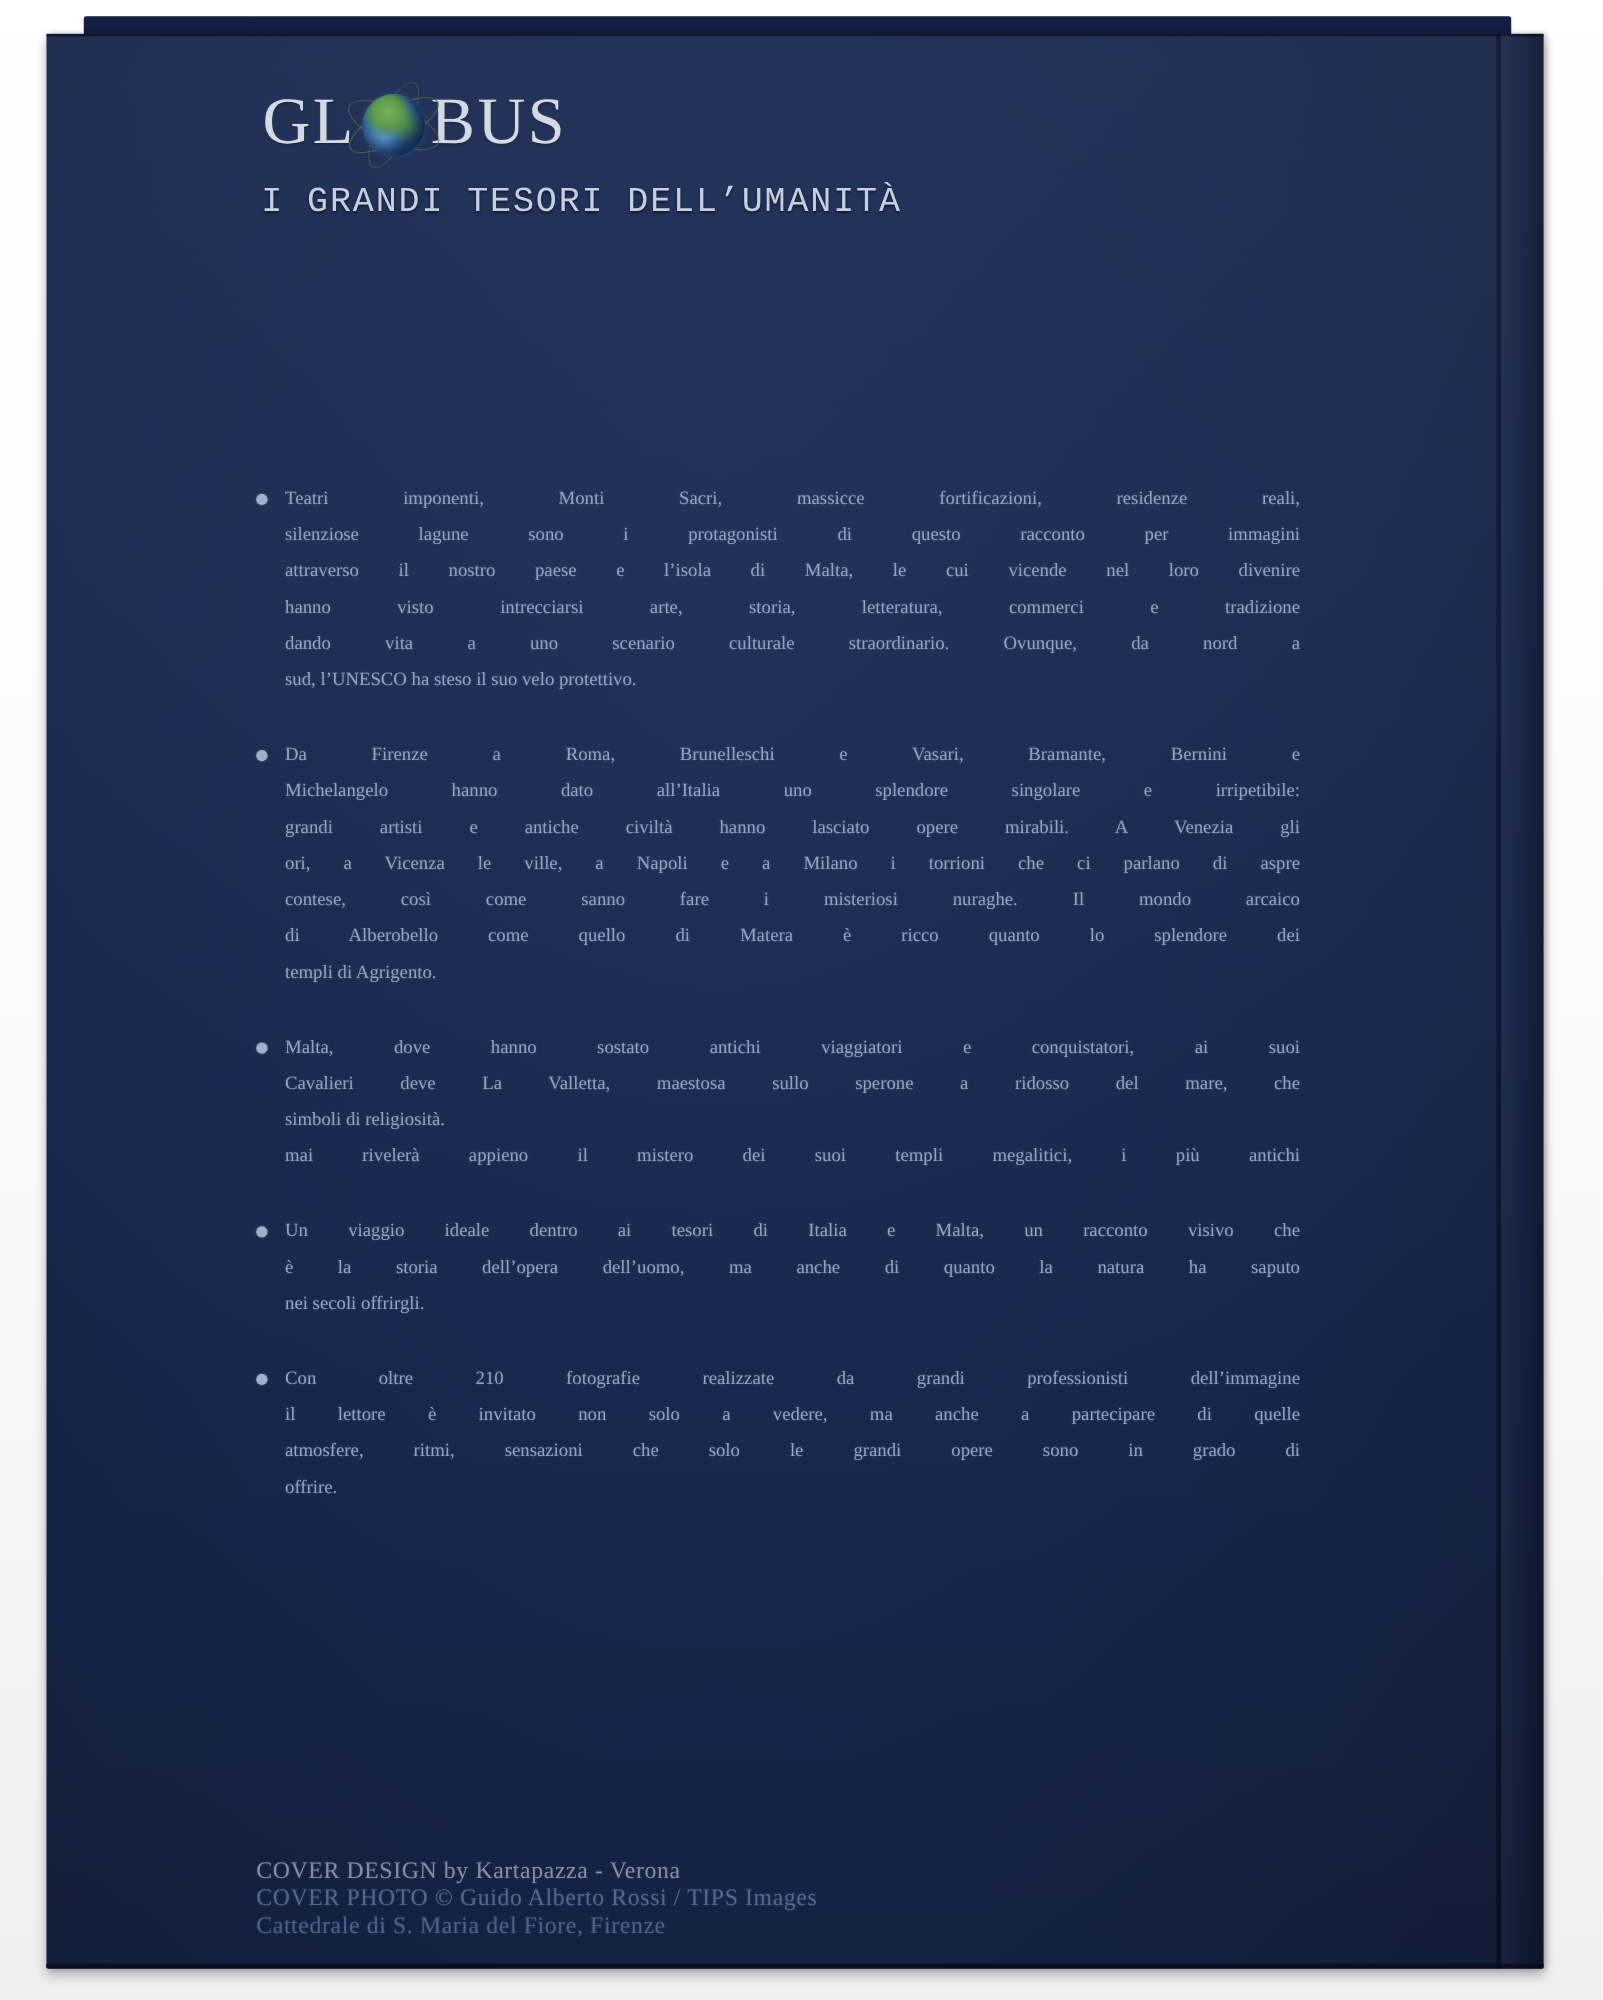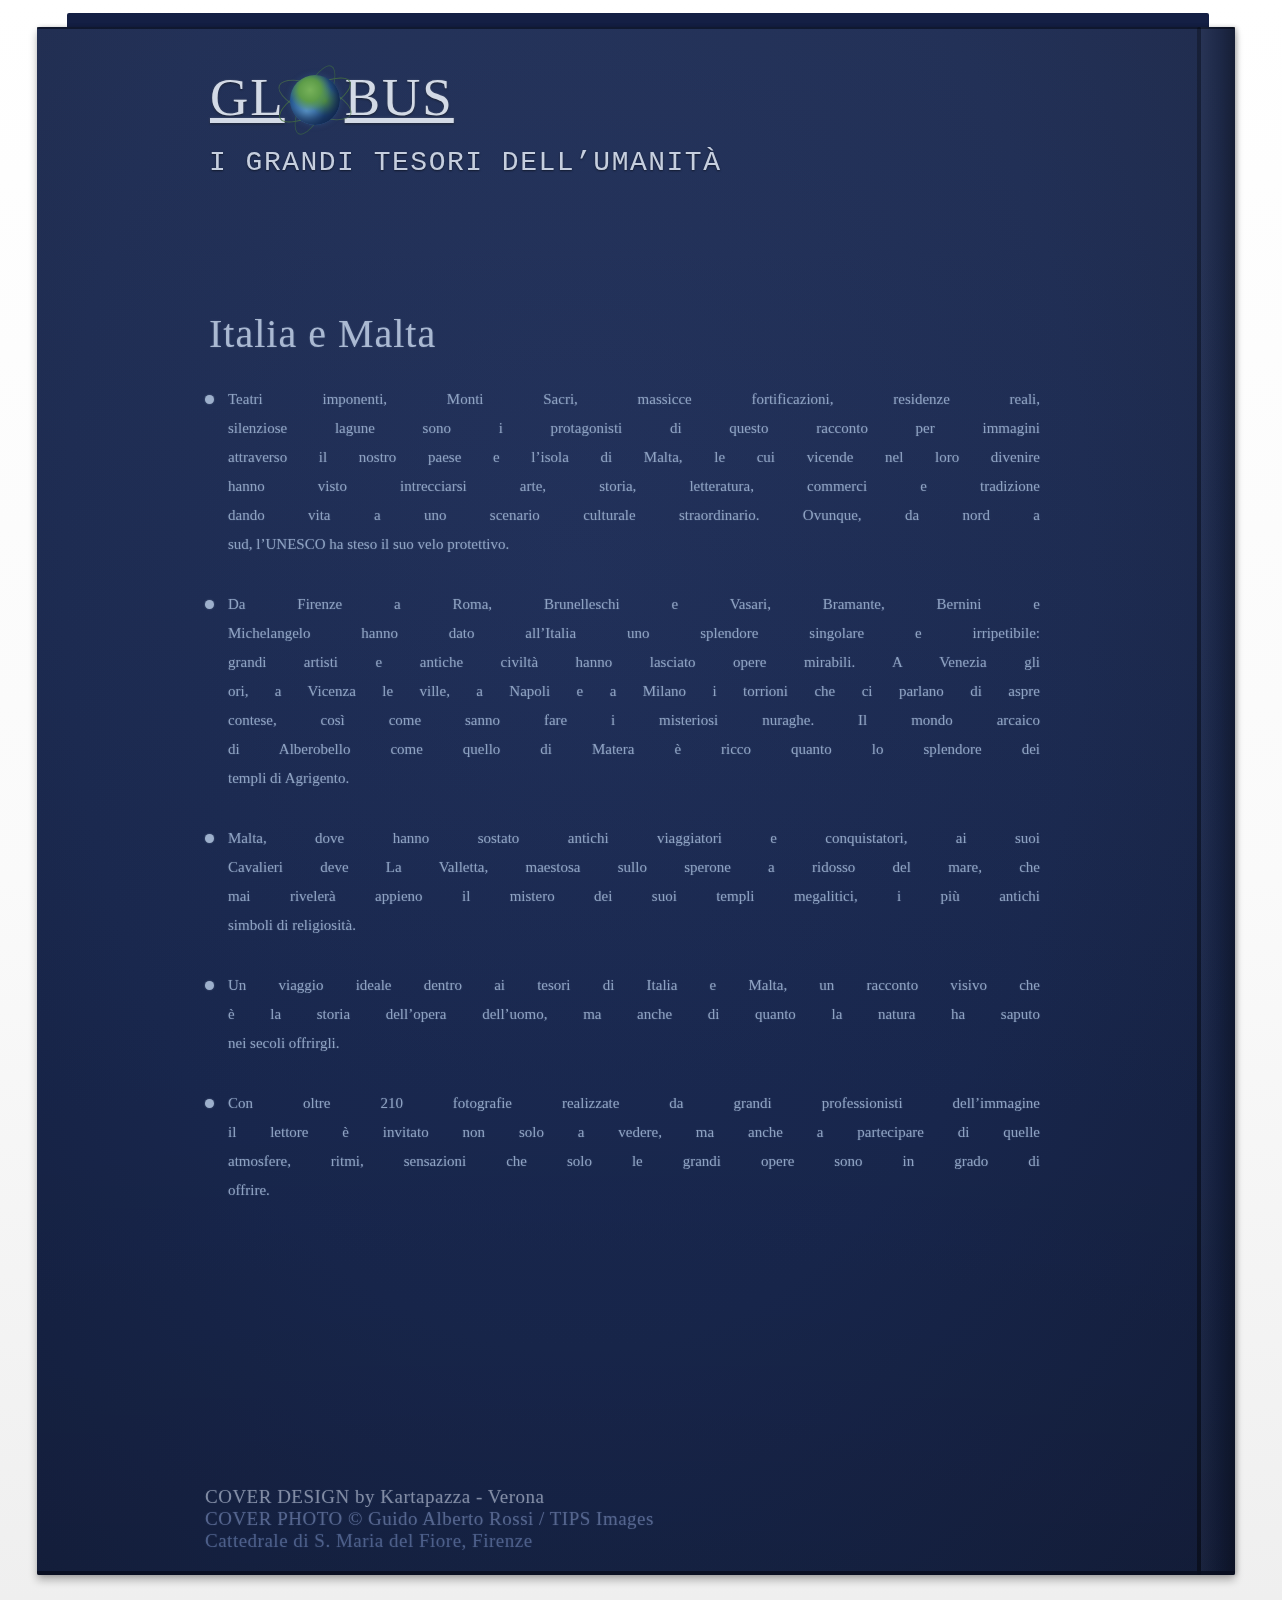--- a/index.html
+++ b/index.html
@@ -53,21 +53,20 @@
     border-radius: 0 0 2px 2px;
   }
 
   
   .logo {
     position: absolute; left: 173px; top: 40px;
     display: flex; align-items: center;
     font-size: 53px; letter-spacing: 2px;
     color: #d3dae6;
     text-shadow: 0 1px 2px rgba(0,0,0,0.55), 0 0 2px rgba(230,238,250,0.25);
-    text-decoration: underline;
   }
   .globe {
     position: relative;
     width: 56px; height: 56px;
     margin: 0 2px; top: 3px;
     display: inline-block;
   }
   .globe-ball {
     position: absolute; inset: 3px;
     border-radius: 50%;
@@ -150,21 +149,20 @@
           <span class="orbit o1"></span>
           <span class="orbit o2"></span>
           <span class="orbit o3"></span>
           <span class="globe-ball"></span>
         </span>
         <span>BUS</span>
       </div>
 
       <div class="series-title">I GRANDI TESORI DELL’UMANITÀ</div>
 
-      <div class="book-title">Italia e Malta</div>
 
       <div class="paras">
           <div class="para">
             <span class="bullet"></span>
             <div class="para-body">
               <div class="line">Teatri imponenti, Monti Sacri, massicce fortificazioni, residenze reali,</div>
               <div class="line">silenziose lagune sono i protagonisti di questo racconto per immagini</div>
               <div class="line">attraverso il nostro paese e l’isola di Malta, le cui vicende nel loro divenire</div>
               <div class="line">hanno visto intrecciarsi arte, storia, letteratura, commerci e tradizione</div>
               <div class="line">dando vita a uno scenario culturale straordinario. Ovunque, da nord a</div>
@@ -181,22 +179,22 @@
               <div class="line">contese, così come sanno fare i misteriosi nuraghe. Il mondo arcaico</div>
               <div class="line">di Alberobello come quello di Matera è ricco quanto lo splendore dei</div>
               <div class="line last">templi di Agrigento.</div>
             </div>
           </div>
           <div class="para">
             <span class="bullet"></span>
             <div class="para-body">
               <div class="line">Malta, dove hanno sostato antichi viaggiatori e conquistatori, ai suoi</div>
               <div class="line">Cavalieri deve La Valletta, maestosa sullo sperone a ridosso del mare, che</div>
+              <div class="line last">simboli di religiosità.</div>
               <div class="line">mai rivelerà appieno il mistero dei suoi templi megalitici, i più antichi</div>
-              <div class="line last">simboli di religiosità.</div>
             </div>
           </div>
           <div class="para">
             <span class="bullet"></span>
             <div class="para-body">
               <div class="line">Un viaggio ideale dentro ai tesori di Italia e Malta, un racconto visivo che</div>
               <div class="line">è la storia dell’opera dell’uomo, ma anche di quanto la natura ha saputo</div>
               <div class="line last">nei secoli offrirgli.</div>
             </div>
           </div>

